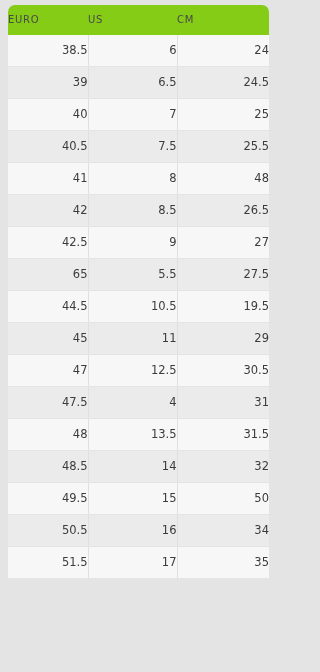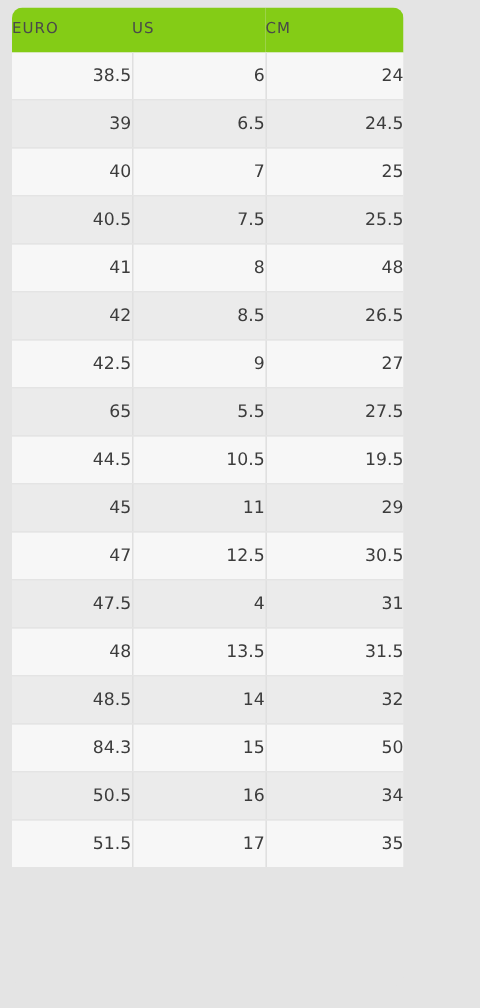--- a/index.html
+++ b/index.html
@@ -156,21 +156,21 @@
           <td>48</td>
           <td>13.5</td>
           <td>31.5</td>
         </tr>
         <tr>
           <td>48.5</td>
           <td>14</td>
           <td>32</td>
         </tr>
         <tr>
-          <td>84.3</td>
+          <td>49.5</td>
           <td>15</td>
           <td>50</td>
         </tr>
         <tr>
           <td>50.5</td>
           <td>16</td>
           <td>34</td>
         </tr>
         <tr>
           <td>51.5</td>

